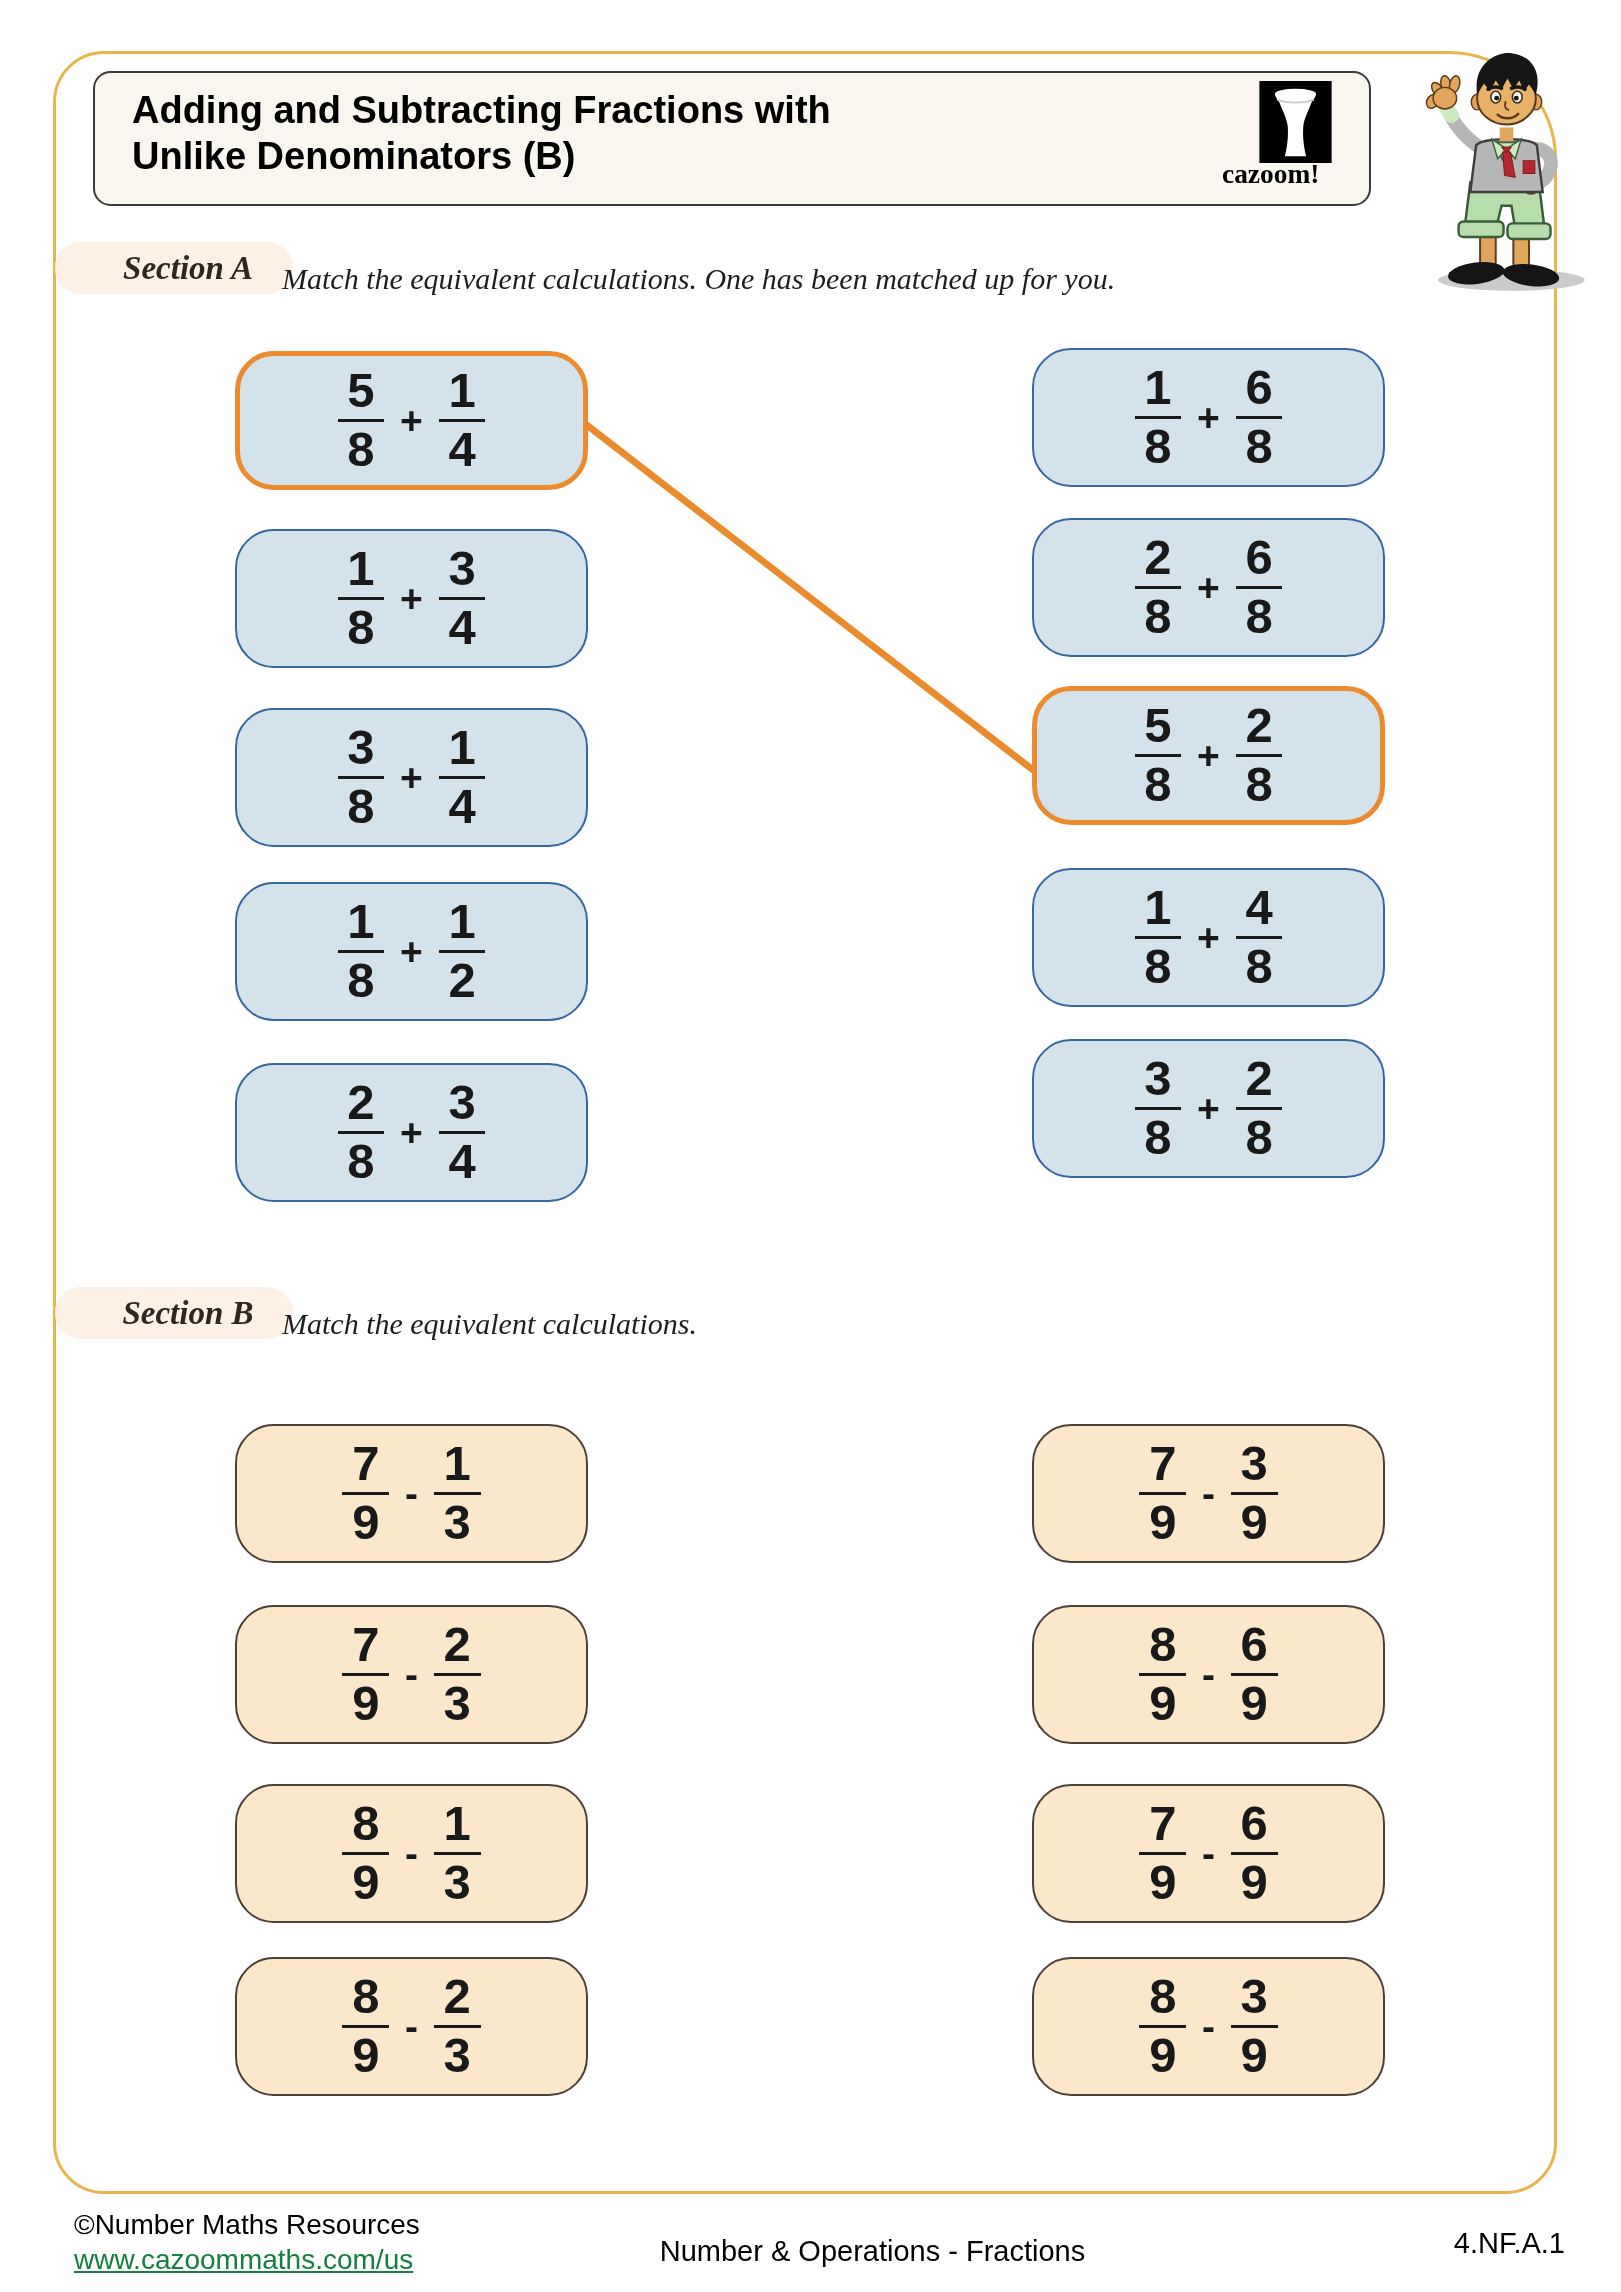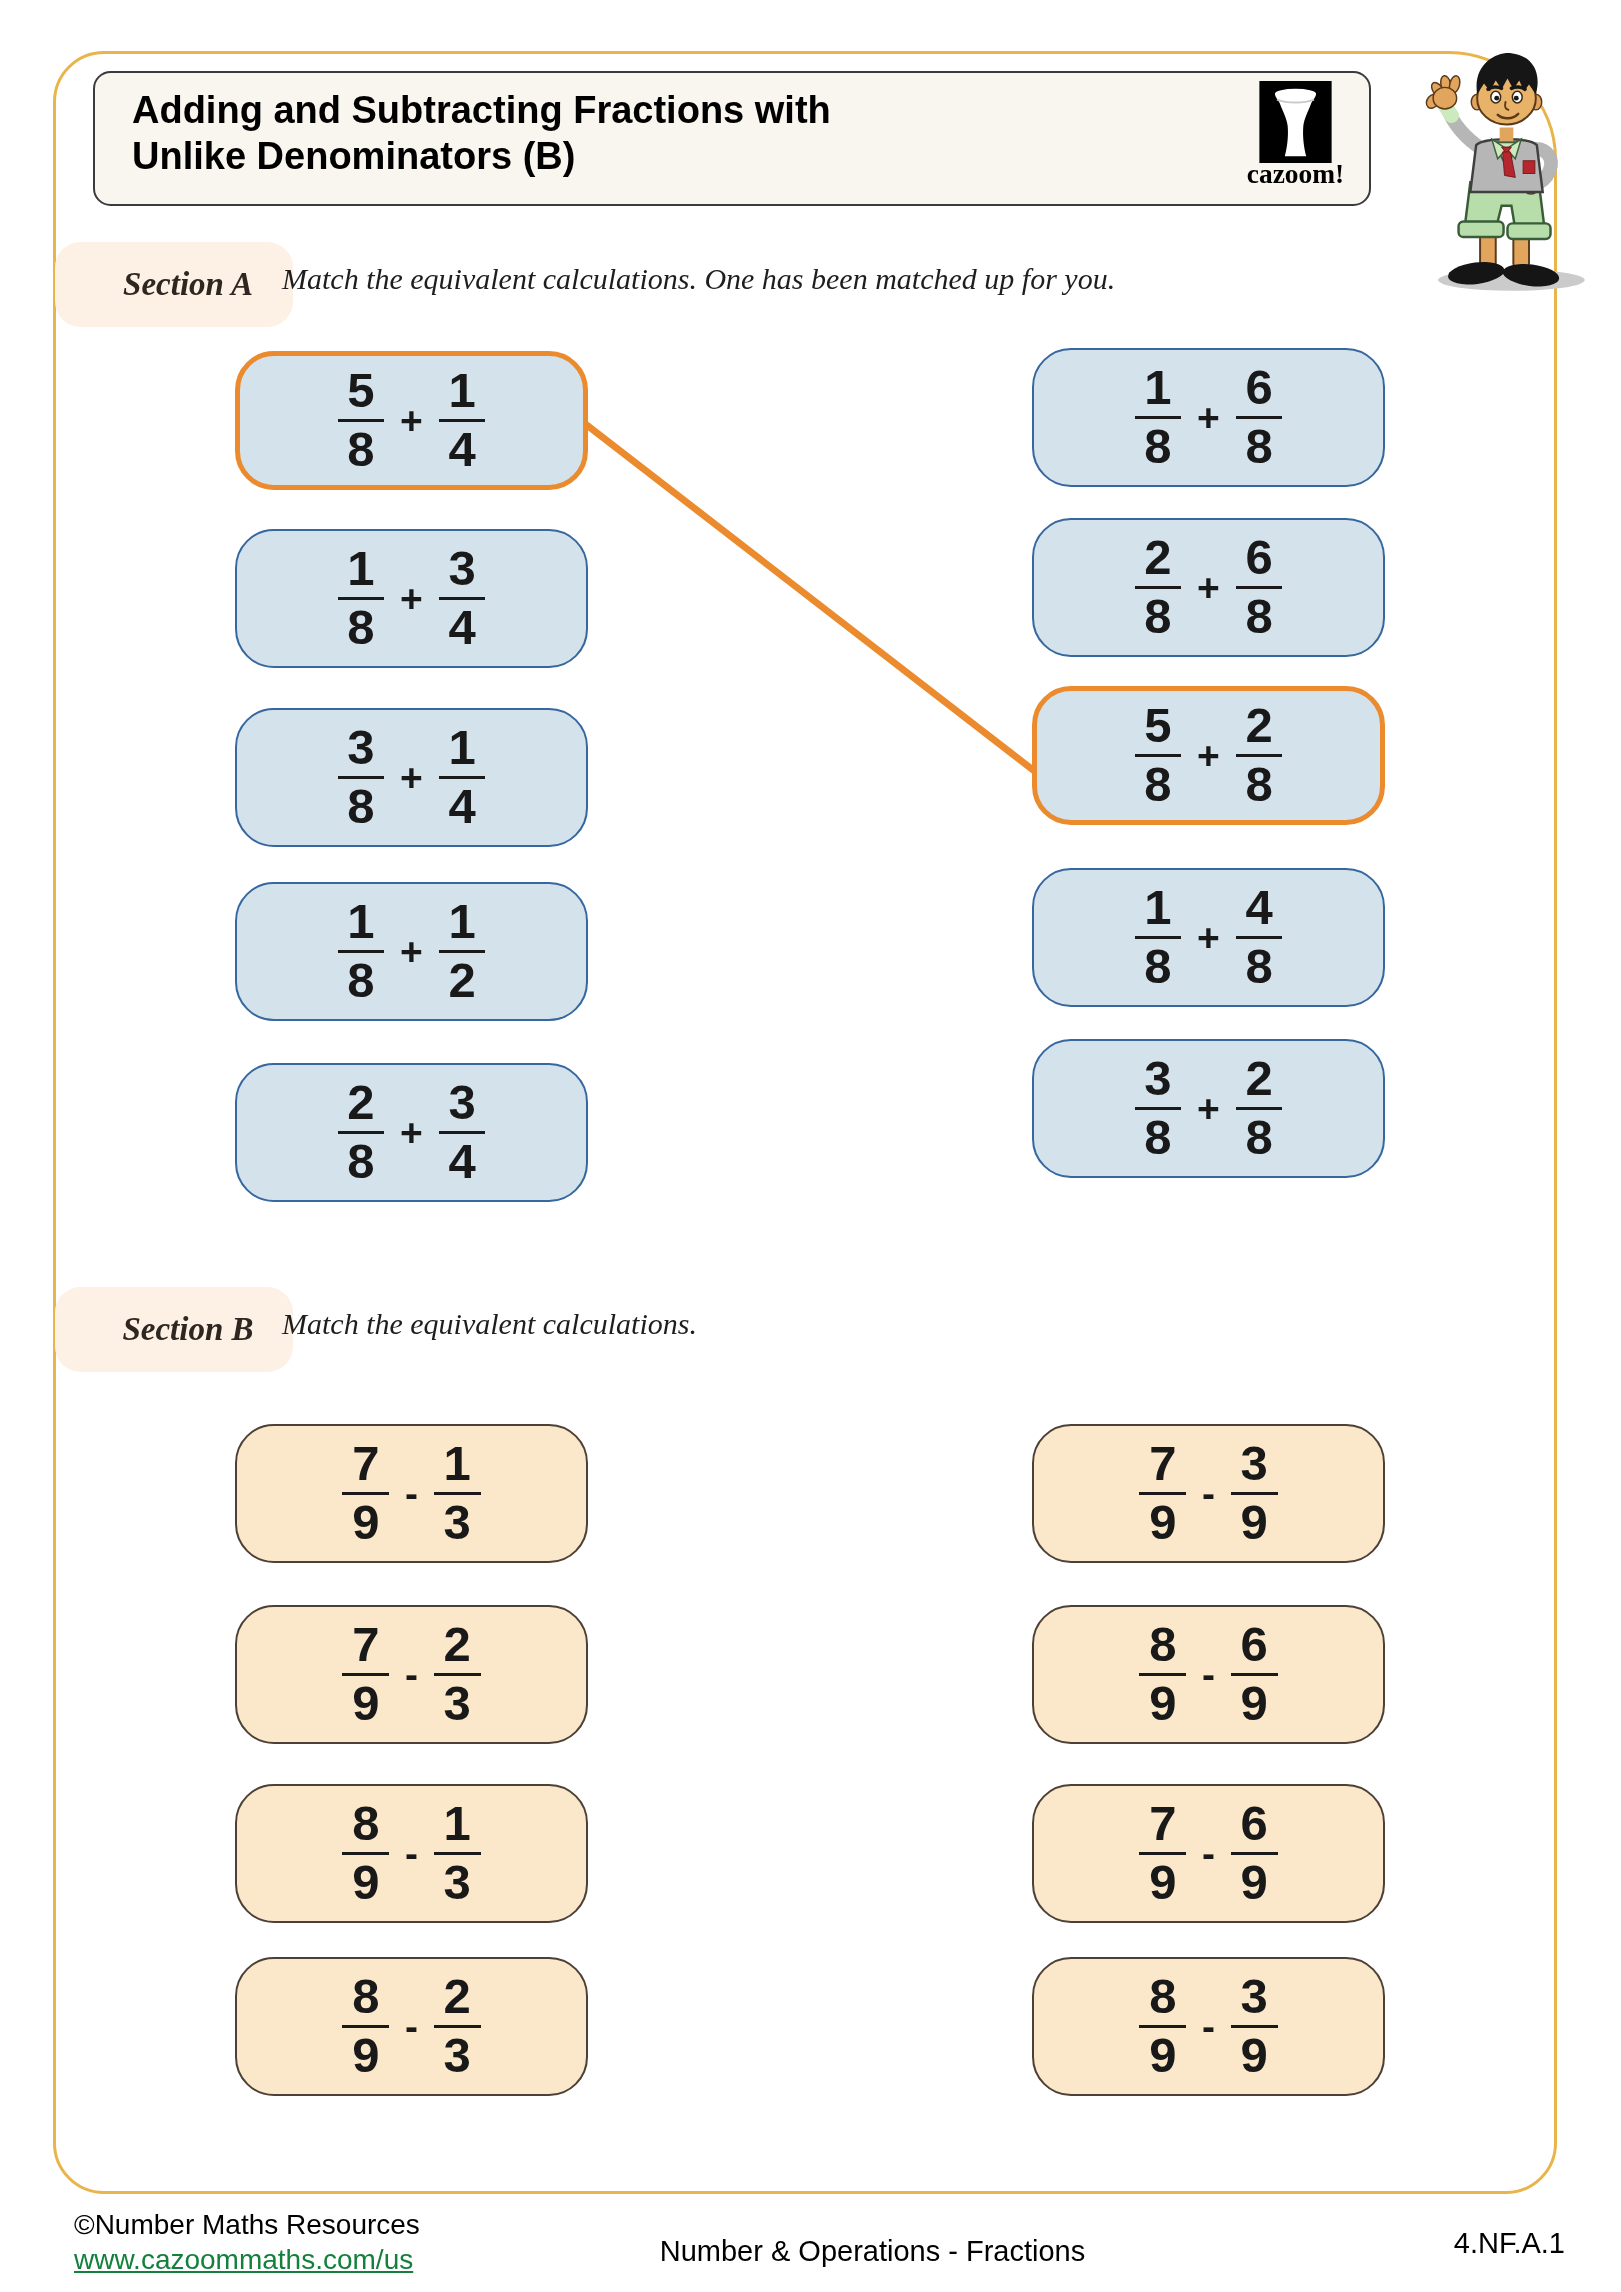--- a/index.html
+++ b/index.html
@@ -8,27 +8,27 @@
 
   
   .frame{position:absolute;left:53px;top:51px;width:1498px;height:2137px;
          border:3.9px solid #e8b44c;border-radius:51px 108px 51px 51px;z-index:0;}
 
   
   .title-box{position:absolute;left:93px;top:71px;width:1274px;height:131px;
              background:#f8f6ee;border:2.9px solid #3b3b3b;border-radius:17.6px;z-index:2;}
   .title-text{position:absolute;left:37px;top:13.7px;font-size:38px;font-weight:bold;
               line-height:46px;color:#000000;letter-spacing:0;}
-  .logo{position:absolute;left:1127px;top:7.8px;width:147px;text-align:center;}
+  .logo{position:absolute;left:1127px;top:7.8px;width:147px;}
   .logo-square{display:block;margin:0 auto;}
   .logo-text{display:block;margin-top:-3.9px;font-family:"Liberation Serif",serif;
              font-weight:bold;font-size:27.4px;color:#000;}
 
   
-  .pill{position:absolute;left:55px;width:210px;height:85px;background:#fdf0e4;
+  .pill{position:absolute;left:55px;width:210px;height:52px;background:#fdf0e4;
         border-radius:25.5px;z-index:2;display:flex;align-items:center;justify-content:center;padding-left:28px;}
   .pill span{font-family:"Liberation Serif",serif;font-style:italic;font-weight:bold;
              font-size:33px;color:#2e2620;}
   .instruction{position:absolute;left:282px;height:74px;display:flex;align-items:center;
                font-family:"Liberation Serif",serif;font-style:italic;font-size:30px;
                color:#1e1e1e;z-index:2;}
 
   
   .fbox{position:absolute;width:353px;height:139px;border-radius:39px;z-index:2;
         display:flex;align-items:center;justify-content:center;gap:15.7px;box-sizing:border-box;}

